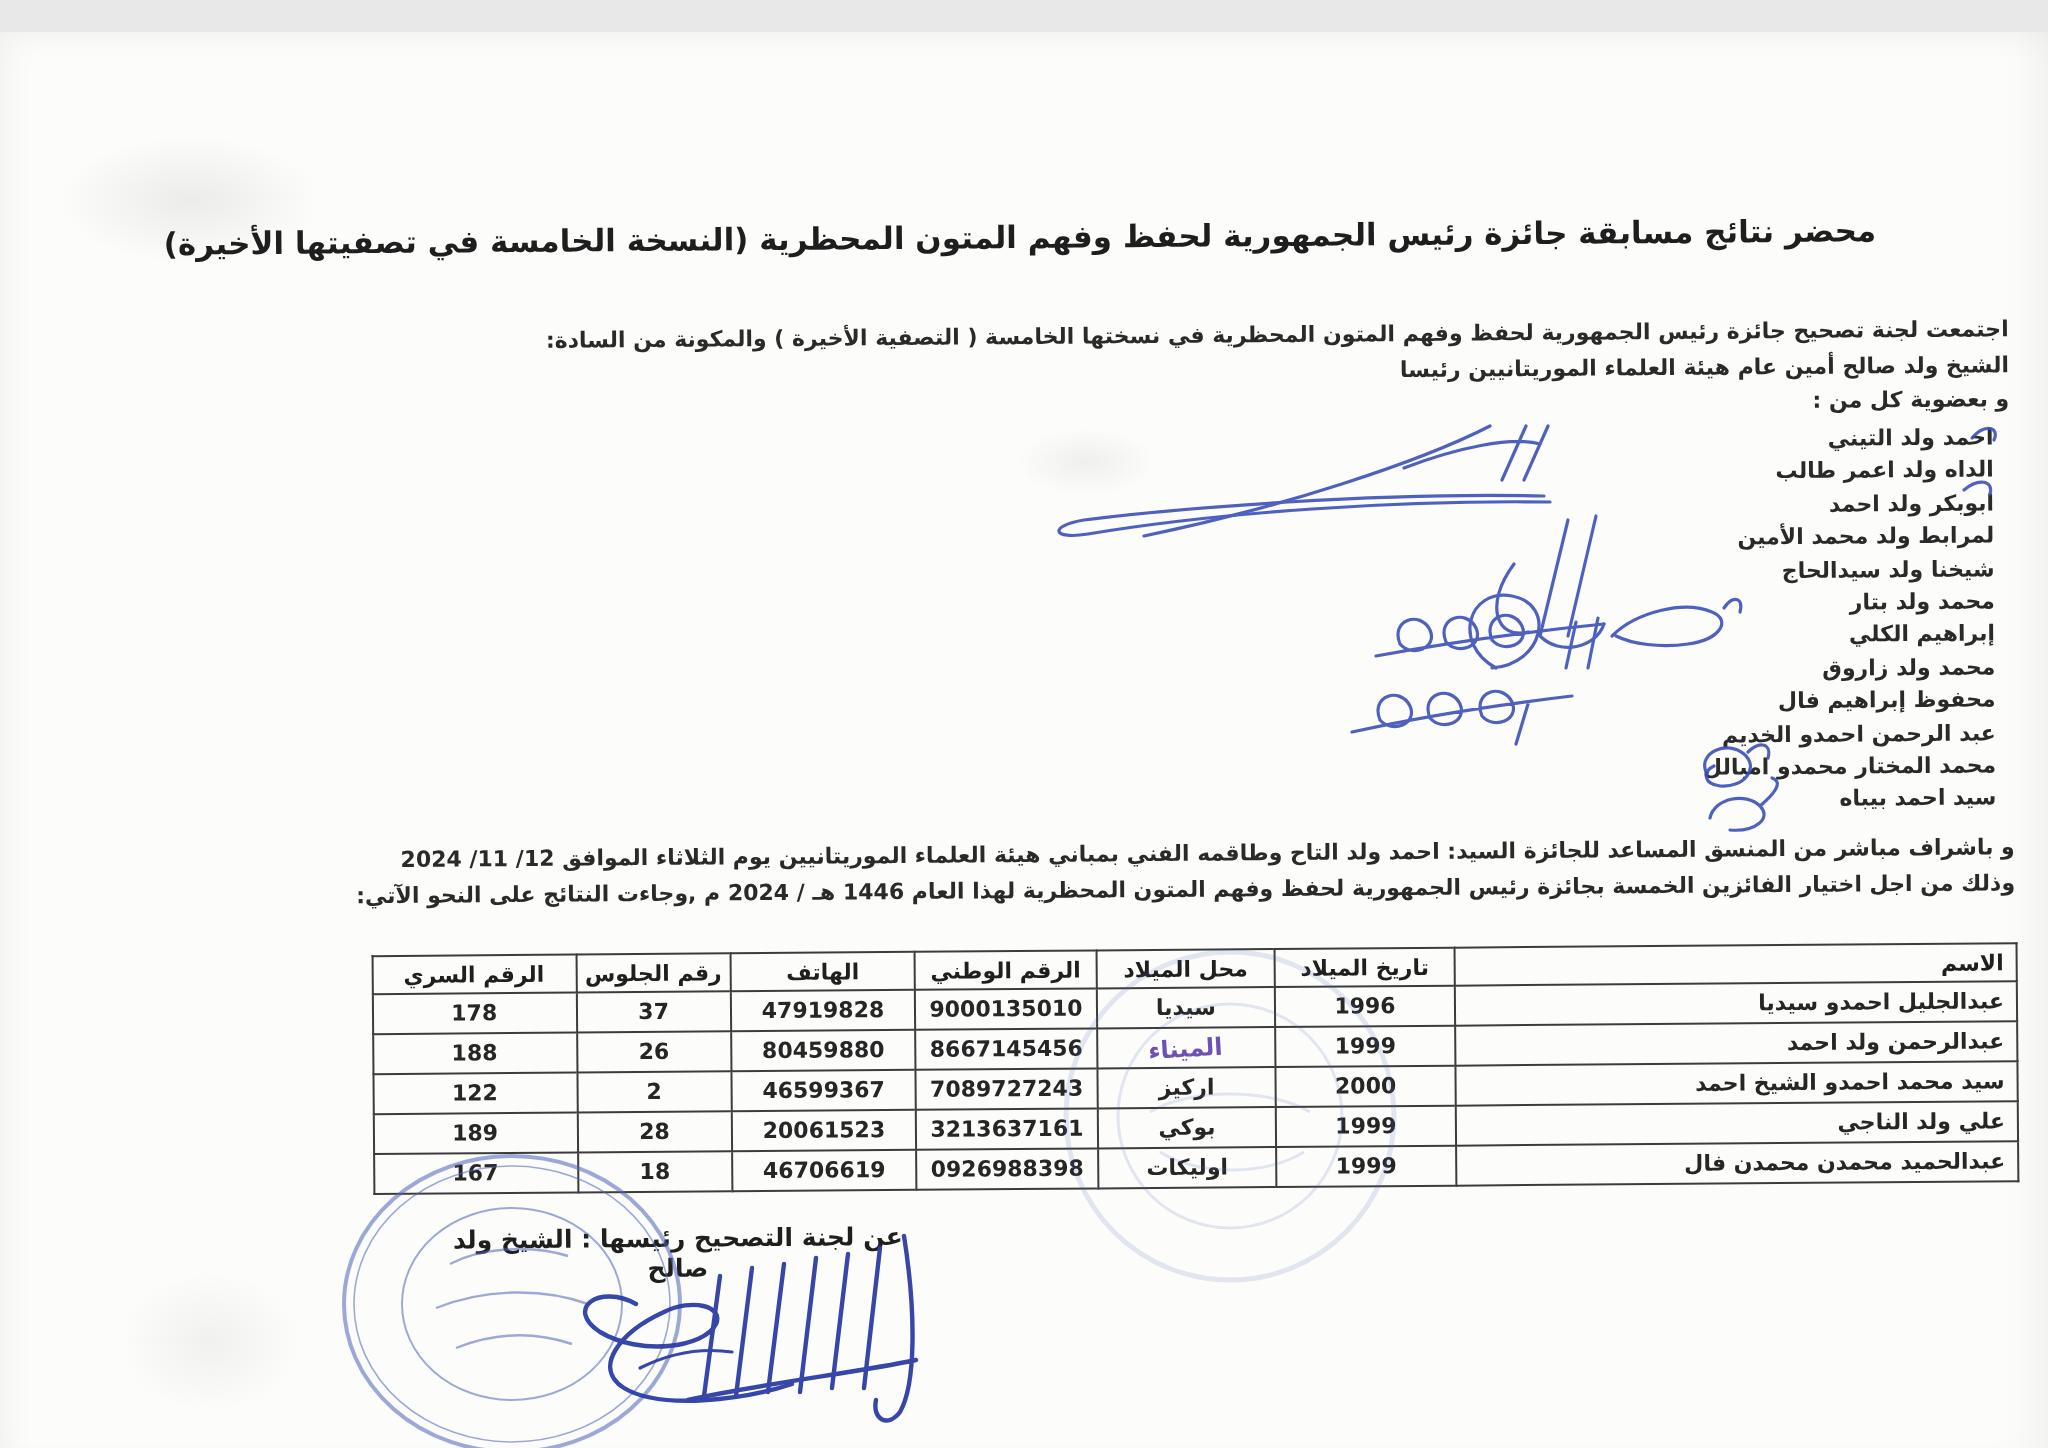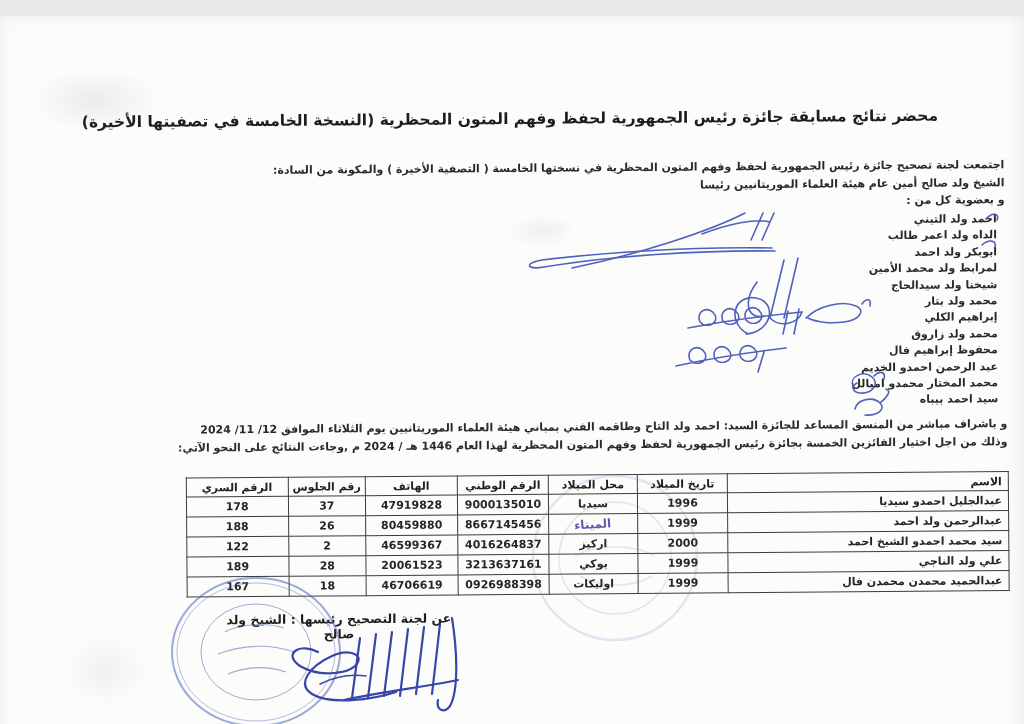--- a/index.html
+++ b/index.html
@@ -114,21 +114,21 @@
           <td><span class="hand">الميناء</span></td>
           <td>8667145456</td>
           <td>80459880</td>
           <td>26</td>
           <td>188</td>
         </tr>
         <tr>
           <td class="name">سيد محمد احمدو الشيخ احمد</td>
           <td>2000</td>
           <td>اركيز</td>
-          <td>4016264837</td>
+          <td>7089727243</td>
           <td>46599367</td>
           <td>2</td>
           <td>122</td>
         </tr>
         <tr>
           <td class="name">علي ولد الناجي</td>
           <td>1999</td>
           <td>بوكي</td>
           <td>3213637161</td>
           <td>20061523</td>

